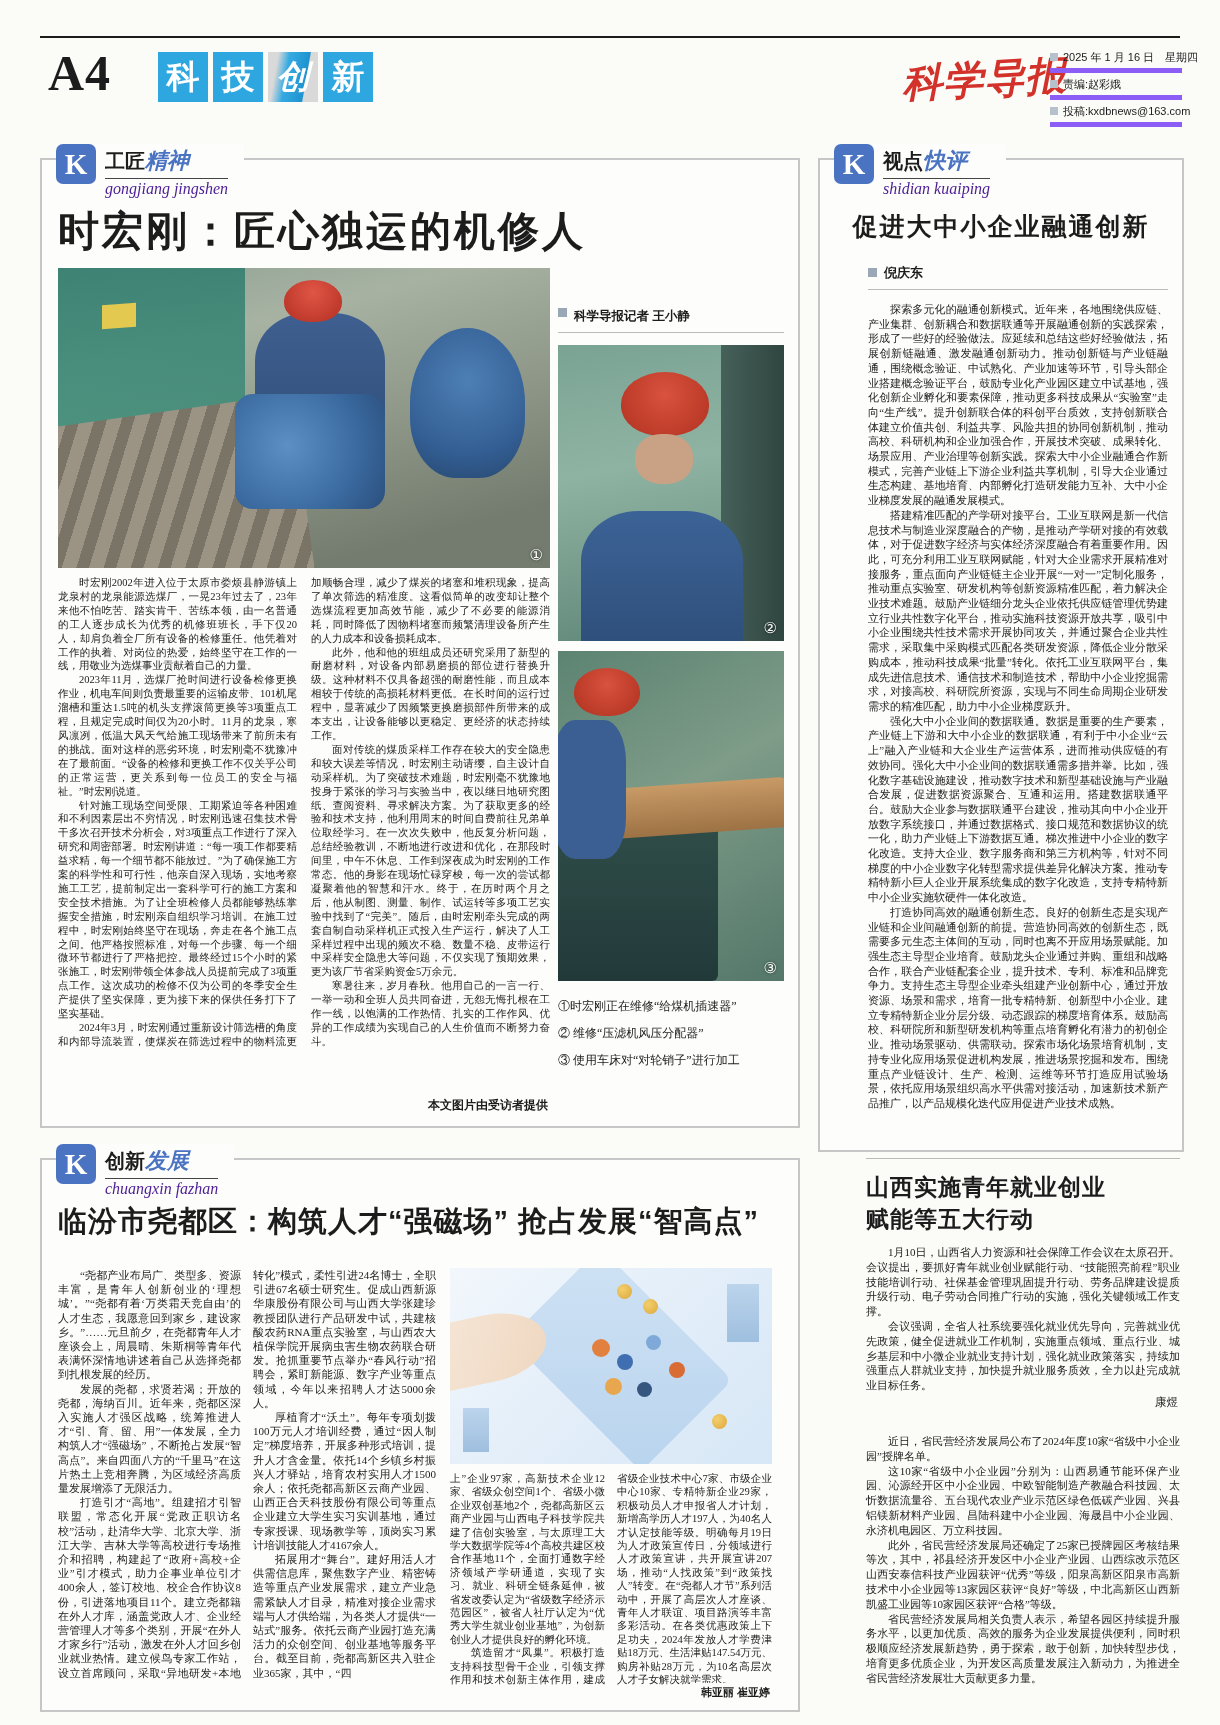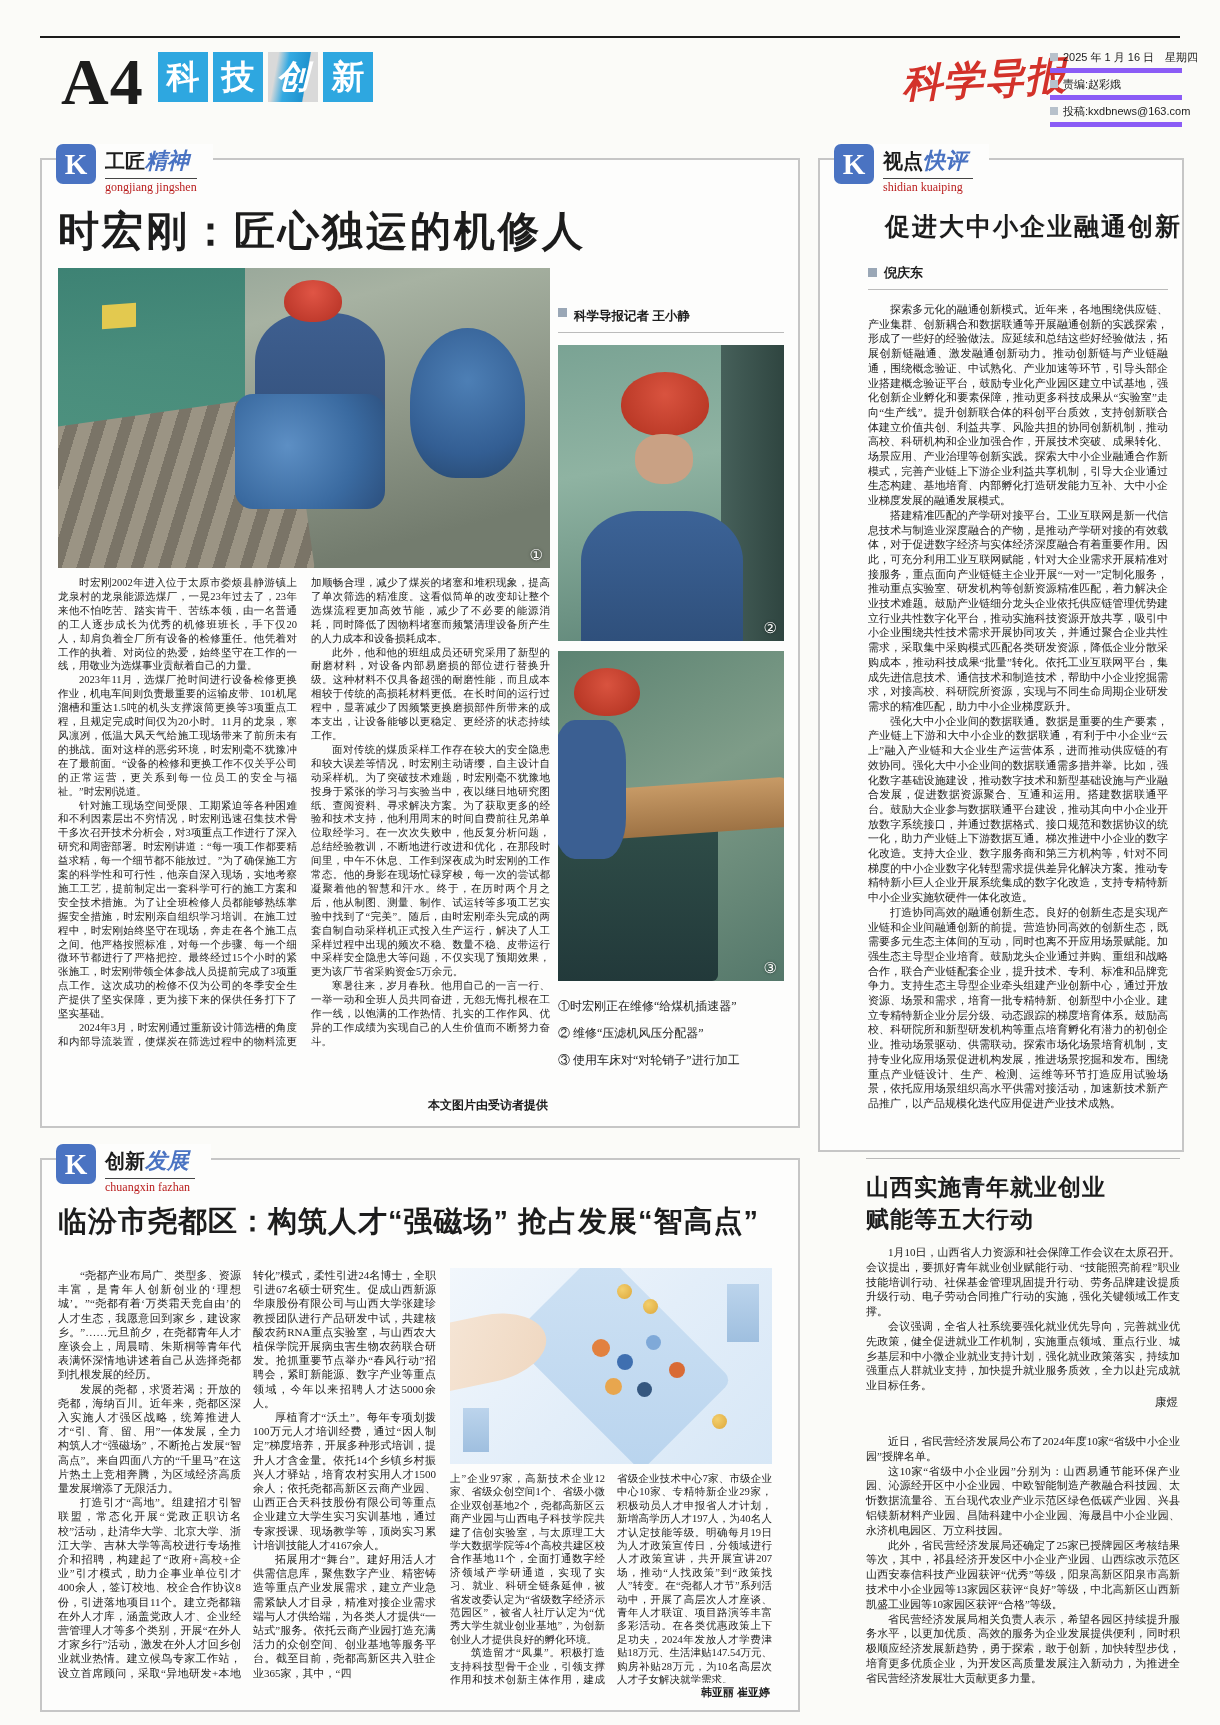--- a/index.html
+++ b/index.html
@@ -5,21 +5,21 @@
   html,body{margin:0;padding:0;}
   body{
     width:1220px;height:1725px;position:relative;overflow:hidden;
     background:#fbfbf8;color:#1c1c1c;
     font-family:"Liberation Serif","DejaVu Serif",serif;
   }
   .sans{font-family:"Liberation Sans","DejaVu Sans",sans-serif;}
   
   .toprule{position:absolute;left:40px;width:1140px;top:36px;height:2px;background:#1b1b1b;}
   .header{position:absolute;left:40px;top:44px;width:1140px;height:76px;}
-  .pageno{position:absolute;left:21px;top:0;font-size:66px;font-weight:bold;letter-spacing:1px;text-align:center;}
+  .pageno{position:absolute;left:8px;top:0;font-size:50px;font-weight:bold;letter-spacing:1px;text-align:center;}
   .tiles{position:absolute;left:118px;top:8px;display:flex;gap:5px;}
   .tile{width:50px;height:50px;background:#2ea7e0;color:#fff;font-family:"Liberation Sans",sans-serif;
         font-weight:bold;font-size:33px;display:flex;align-items:center;justify-content:center;}
   .tile.alt{background:linear-gradient(100deg,#d9d9d9 18%,#35aae2 38%,#1f93cf 72%,#d9d9d9 74%);
         color:#fff;font-style:italic;}
   .masthead-logo{position:absolute;left:862px;top:8px;font-size:40px;font-weight:bold;font-style:italic;
         color:#d3322a;letter-spacing:1px;transform:rotate(-3deg);white-space:nowrap;}
   .hmeta{position:absolute;left:1010px;top:2px;width:132px;font-size:11px;}
   .hmeta .row{display:flex;align-items:center;gap:5px;padding:3.5px 0;border-bottom:5px solid #8b5cf6;white-space:nowrap;}
   .sq{width:8px;height:8px;background:#b7c1cb;flex:0 0 auto;}
@@ -30,21 +30,21 @@
   #blk-yaodu{left:40px;top:1158px;width:756px;height:550px;}
   #briefs{position:absolute;left:820px;top:1158px;width:360px;height:550px;}
   .seclabel{position:absolute;top:-16px;left:14px;background:#fdfdfc;padding:0 16px 2px 0;
         display:flex;align-items:flex-start;gap:9px;}
   .klogo{width:40px;height:40px;background:#4a73c2;border-radius:7px;color:#fff;
         font-weight:bold;font-size:29px;display:flex;align-items:center;justify-content:center;}
   .secnames{display:flex;flex-direction:column;}
   .sn-top{font-family:"Liberation Sans",sans-serif;font-weight:bold;font-size:20px;
         border-bottom:1.5px solid #444;padding:2px 6px 2px 0;white-space:nowrap;}
   .sn-top .blue{color:#4a73c2;font-style:italic;font-family:"Liberation Serif",serif;font-size:22px;}
-  .pinyin{color:#b91c1c;font-size:12px;padding-top:1px;white-space:nowrap;}
+  .pinyin{font-style:italic;color:#4c1d95;font-size:16px;padding-top:1px;white-space:nowrap;}
   
   .craft-head{margin:44px 14px 0 16px;font-family:"Liberation Sans",sans-serif;font-weight:bold;
         font-size:41px;letter-spacing:3px;white-space:nowrap;}
   .craft-body{position:absolute;left:16px;right:14px;top:108px;bottom:12px;}
   .craft-left{position:absolute;left:0;top:0;width:492px;height:100%;}
   .photo{position:relative;overflow:hidden;}
   #photo1{height:300px;background:linear-gradient(165deg,#8fa195 0%,#a7b2a2 25%,#8e9788 55%,#737c6e 85%);}
   .p1-panel{position:absolute;left:0;top:0;width:38%;height:55%;background:linear-gradient(180deg,#2f7d6e,#3f8d7a);opacity:.85;}
   .p1-sign{position:absolute;left:9%;top:12%;width:34px;height:24px;background:#e3c94f;transform:skewY(-4deg);}
   .p1-pipes{position:absolute;left:-5%;bottom:-8%;width:55%;height:60%;border-radius:8px;transform:rotate(-8deg);
@@ -68,21 +68,21 @@
   .p2-helmet{position:absolute;left:28%;top:9%;width:88px;height:64px;background:radial-gradient(circle at 50% 35%,#d9533f,#b1311f);border-radius:50% 50% 46% 46%;}
   .p2-face{position:absolute;left:34%;top:30%;width:58px;height:50px;background:#c9a184;border-radius:45%;}
   .p2-body{position:absolute;left:10%;bottom:-4%;width:72%;height:48%;background:linear-gradient(180deg,#3c6397,#2e4e79);border-radius:35% 35% 0 0;}
   #photo3{height:330px;margin-top:10px;background:linear-gradient(150deg,#5c8372 0%,#7e9c88 45%,#54776a 100%);}
   .p3-machine{position:absolute;left:-4%;bottom:0;width:75%;height:55%;background:linear-gradient(180deg,#31504a,#22393a);border-radius:6px;}
   .p3-bar{position:absolute;left:22%;top:40%;width:80%;height:15%;background:linear-gradient(180deg,#c79a66,#9d7244);border-radius:8px;transform:rotate(-4deg);}
   .p3-helmet{position:absolute;left:7%;top:5%;width:66px;height:48px;background:radial-gradient(circle at 50% 35%,#d9533f,#ae2f1e);border-radius:50% 50% 46% 46%;}
   .p3-jacket{position:absolute;left:-2%;top:21%;width:32%;height:42%;background:#3b5f92;border-radius:30%;}
   .caps{margin-top:12px;font-size:12px;line-height:27px;}
   
-  .vp-title{margin-top:50px;text-align:right;font-family:"Liberation Sans",sans-serif;font-weight:600;
+  .vp-title{margin-top:50px;text-align:center;font-family:"Liberation Sans",sans-serif;font-weight:600;
         font-size:25px;letter-spacing:2px;white-space:nowrap;}
   .vp-byline{margin:18px 14px 0 48px;padding-bottom:7px;border-bottom:1px solid #bbb;
         font-family:Liberation Sans, sans-serif;font-weight:bold;font-size:13px;display:flex;align-items:center;gap:7px;}
   .vp-body{position:absolute;left:48px;right:14px;top:142px;bottom:14px;overflow:hidden;
         font-size:11px;line-height:14.7px;text-align:justify;color:#222;}
   
   .yd-head{margin:42px 0 0 16px;font-family:"Liberation Sans",sans-serif;font-weight:bold;
         font-size:29px;letter-spacing:1px;white-space:nowrap;}
   .yd-body{position:absolute;left:16px;right:14px;top:108px;bottom:10px;}
   .yd-left{position:absolute;left:0;top:0;width:378px;height:100%;columns:2;column-gap:12px;

